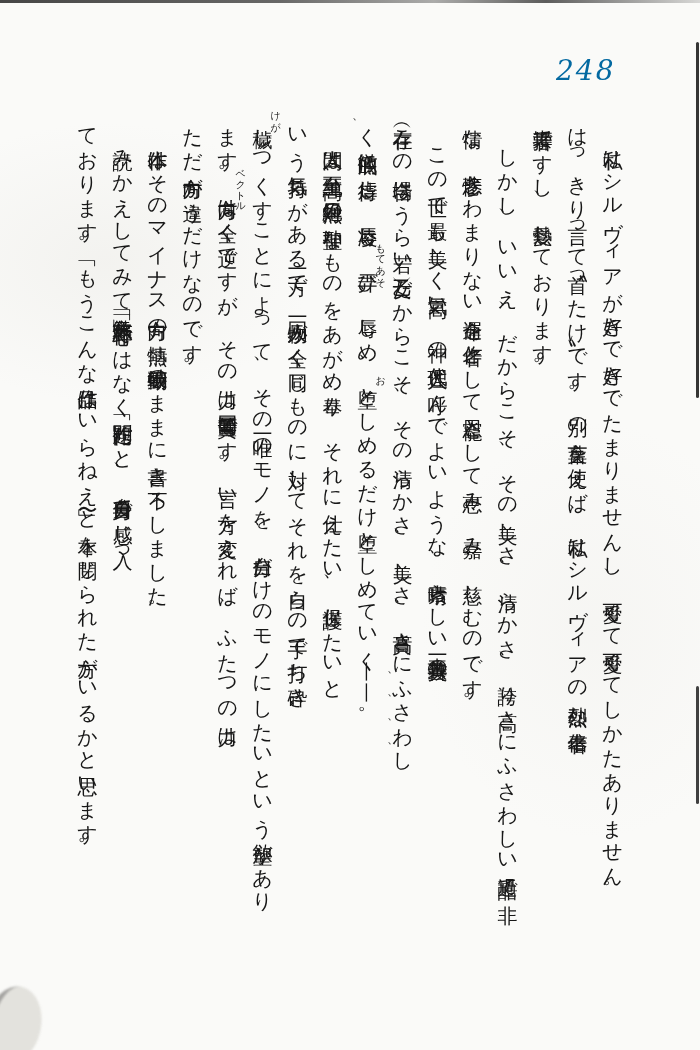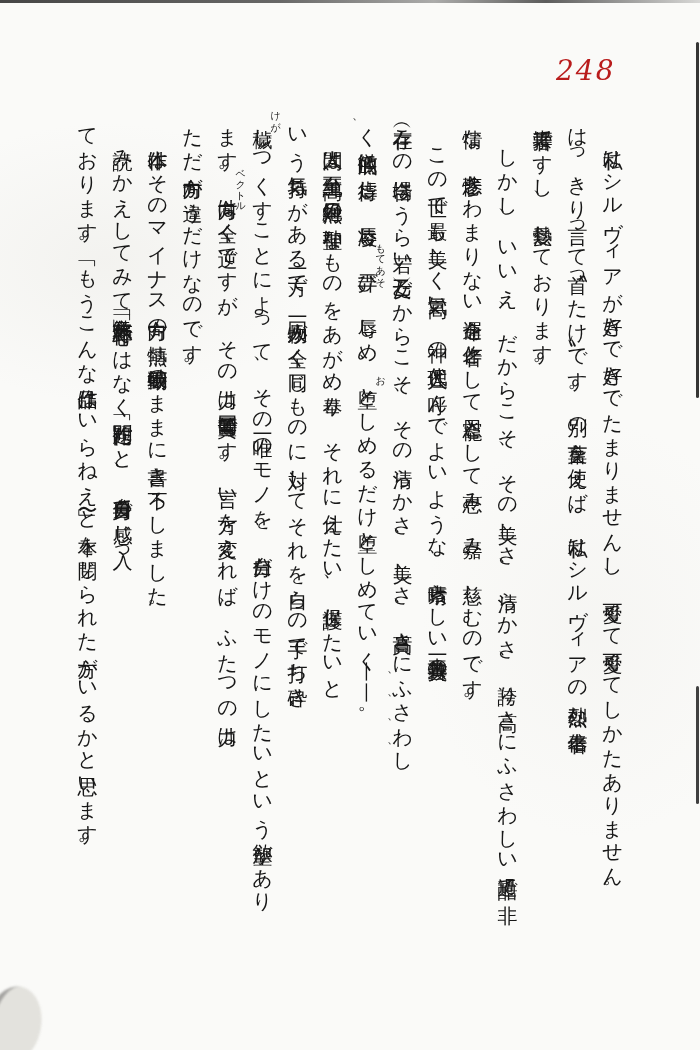--- a/index.html
+++ b/index.html
@@ -22,21 +22,21 @@
       radial-gradient(ellipse 300px 200px at 15% 25%, rgba(210,208,200,0.18), transparent 70%),
       radial-gradient(ellipse 250px 300px at 85% 60%, rgba(215,212,205,0.12), transparent 70%);
     pointer-events: none;
   }
   .page-number {
     position: absolute;
     left: 556px; top: 54px;
     font-size: 28px;
     font-style: italic;
     letter-spacing: 2px;
-    color: #b91c1c;
+    color: #0369a1;
   }
   .text-block {
     position: absolute;
     top: 114px; left: 70px;
     width: 560px; height: 848px;
     writing-mode: vertical-rl;
     -webkit-writing-mode: vertical-rl;
     font-size: 20px;
     color: #171717;
   }

